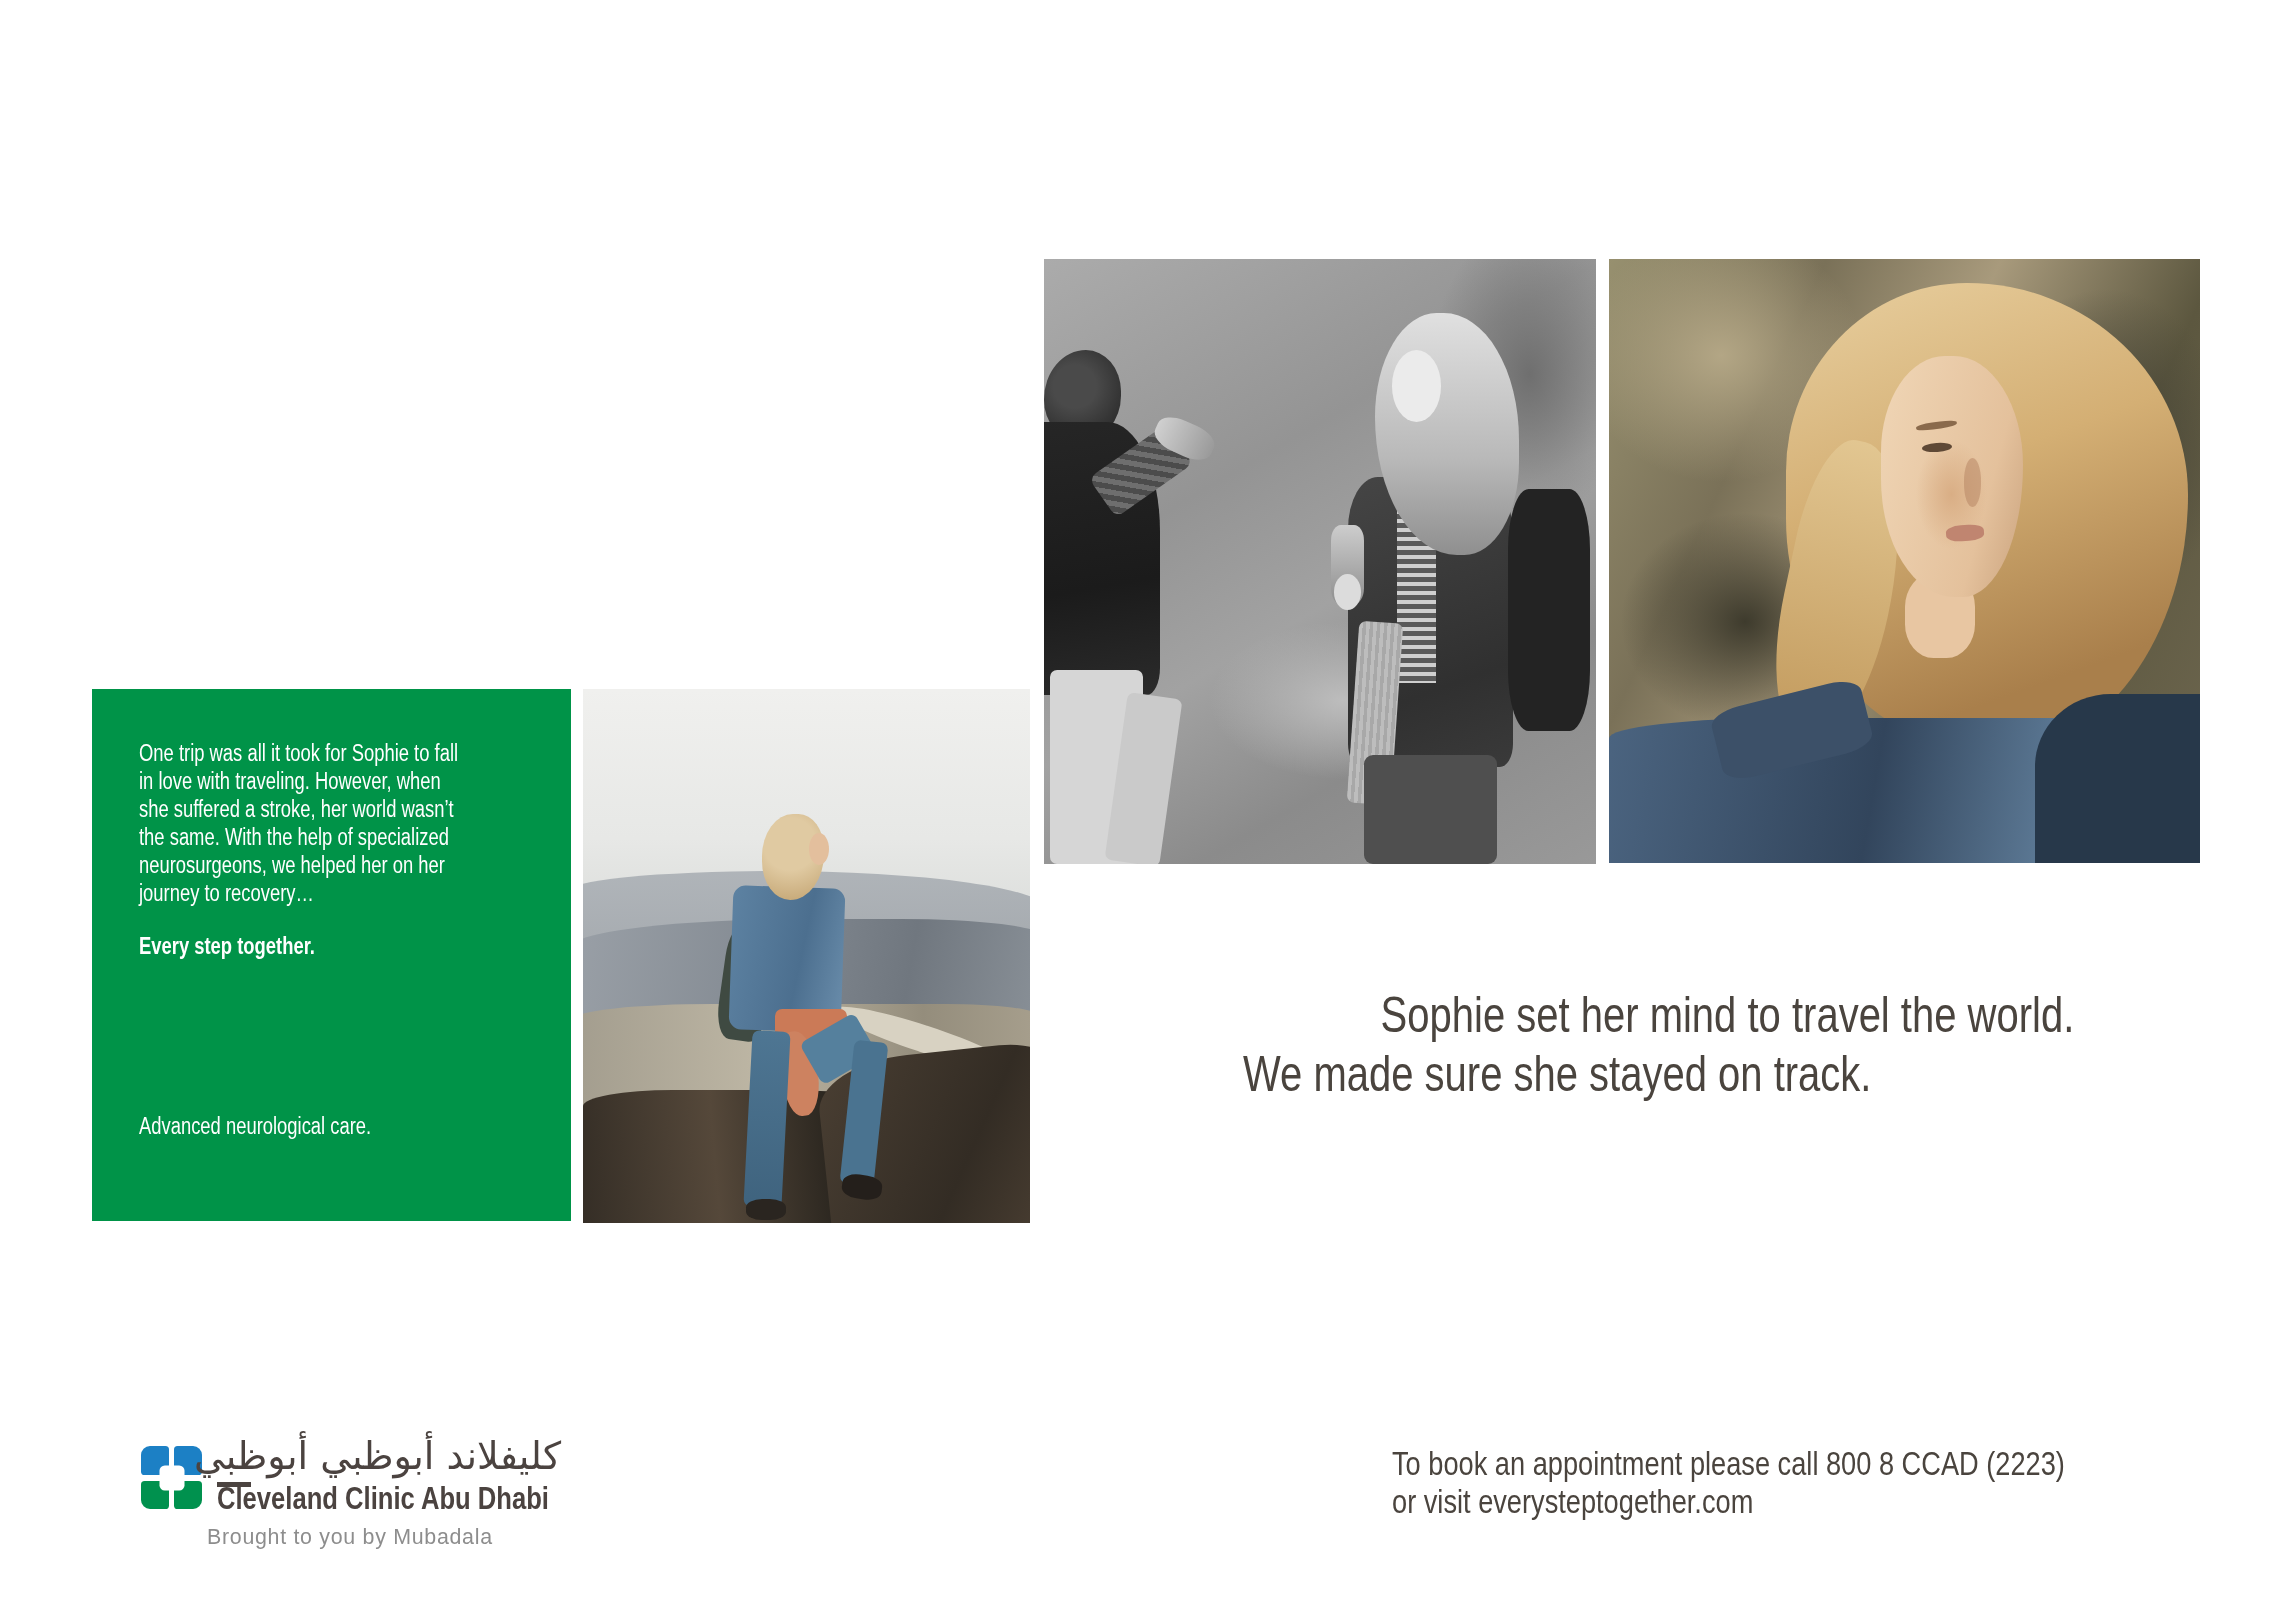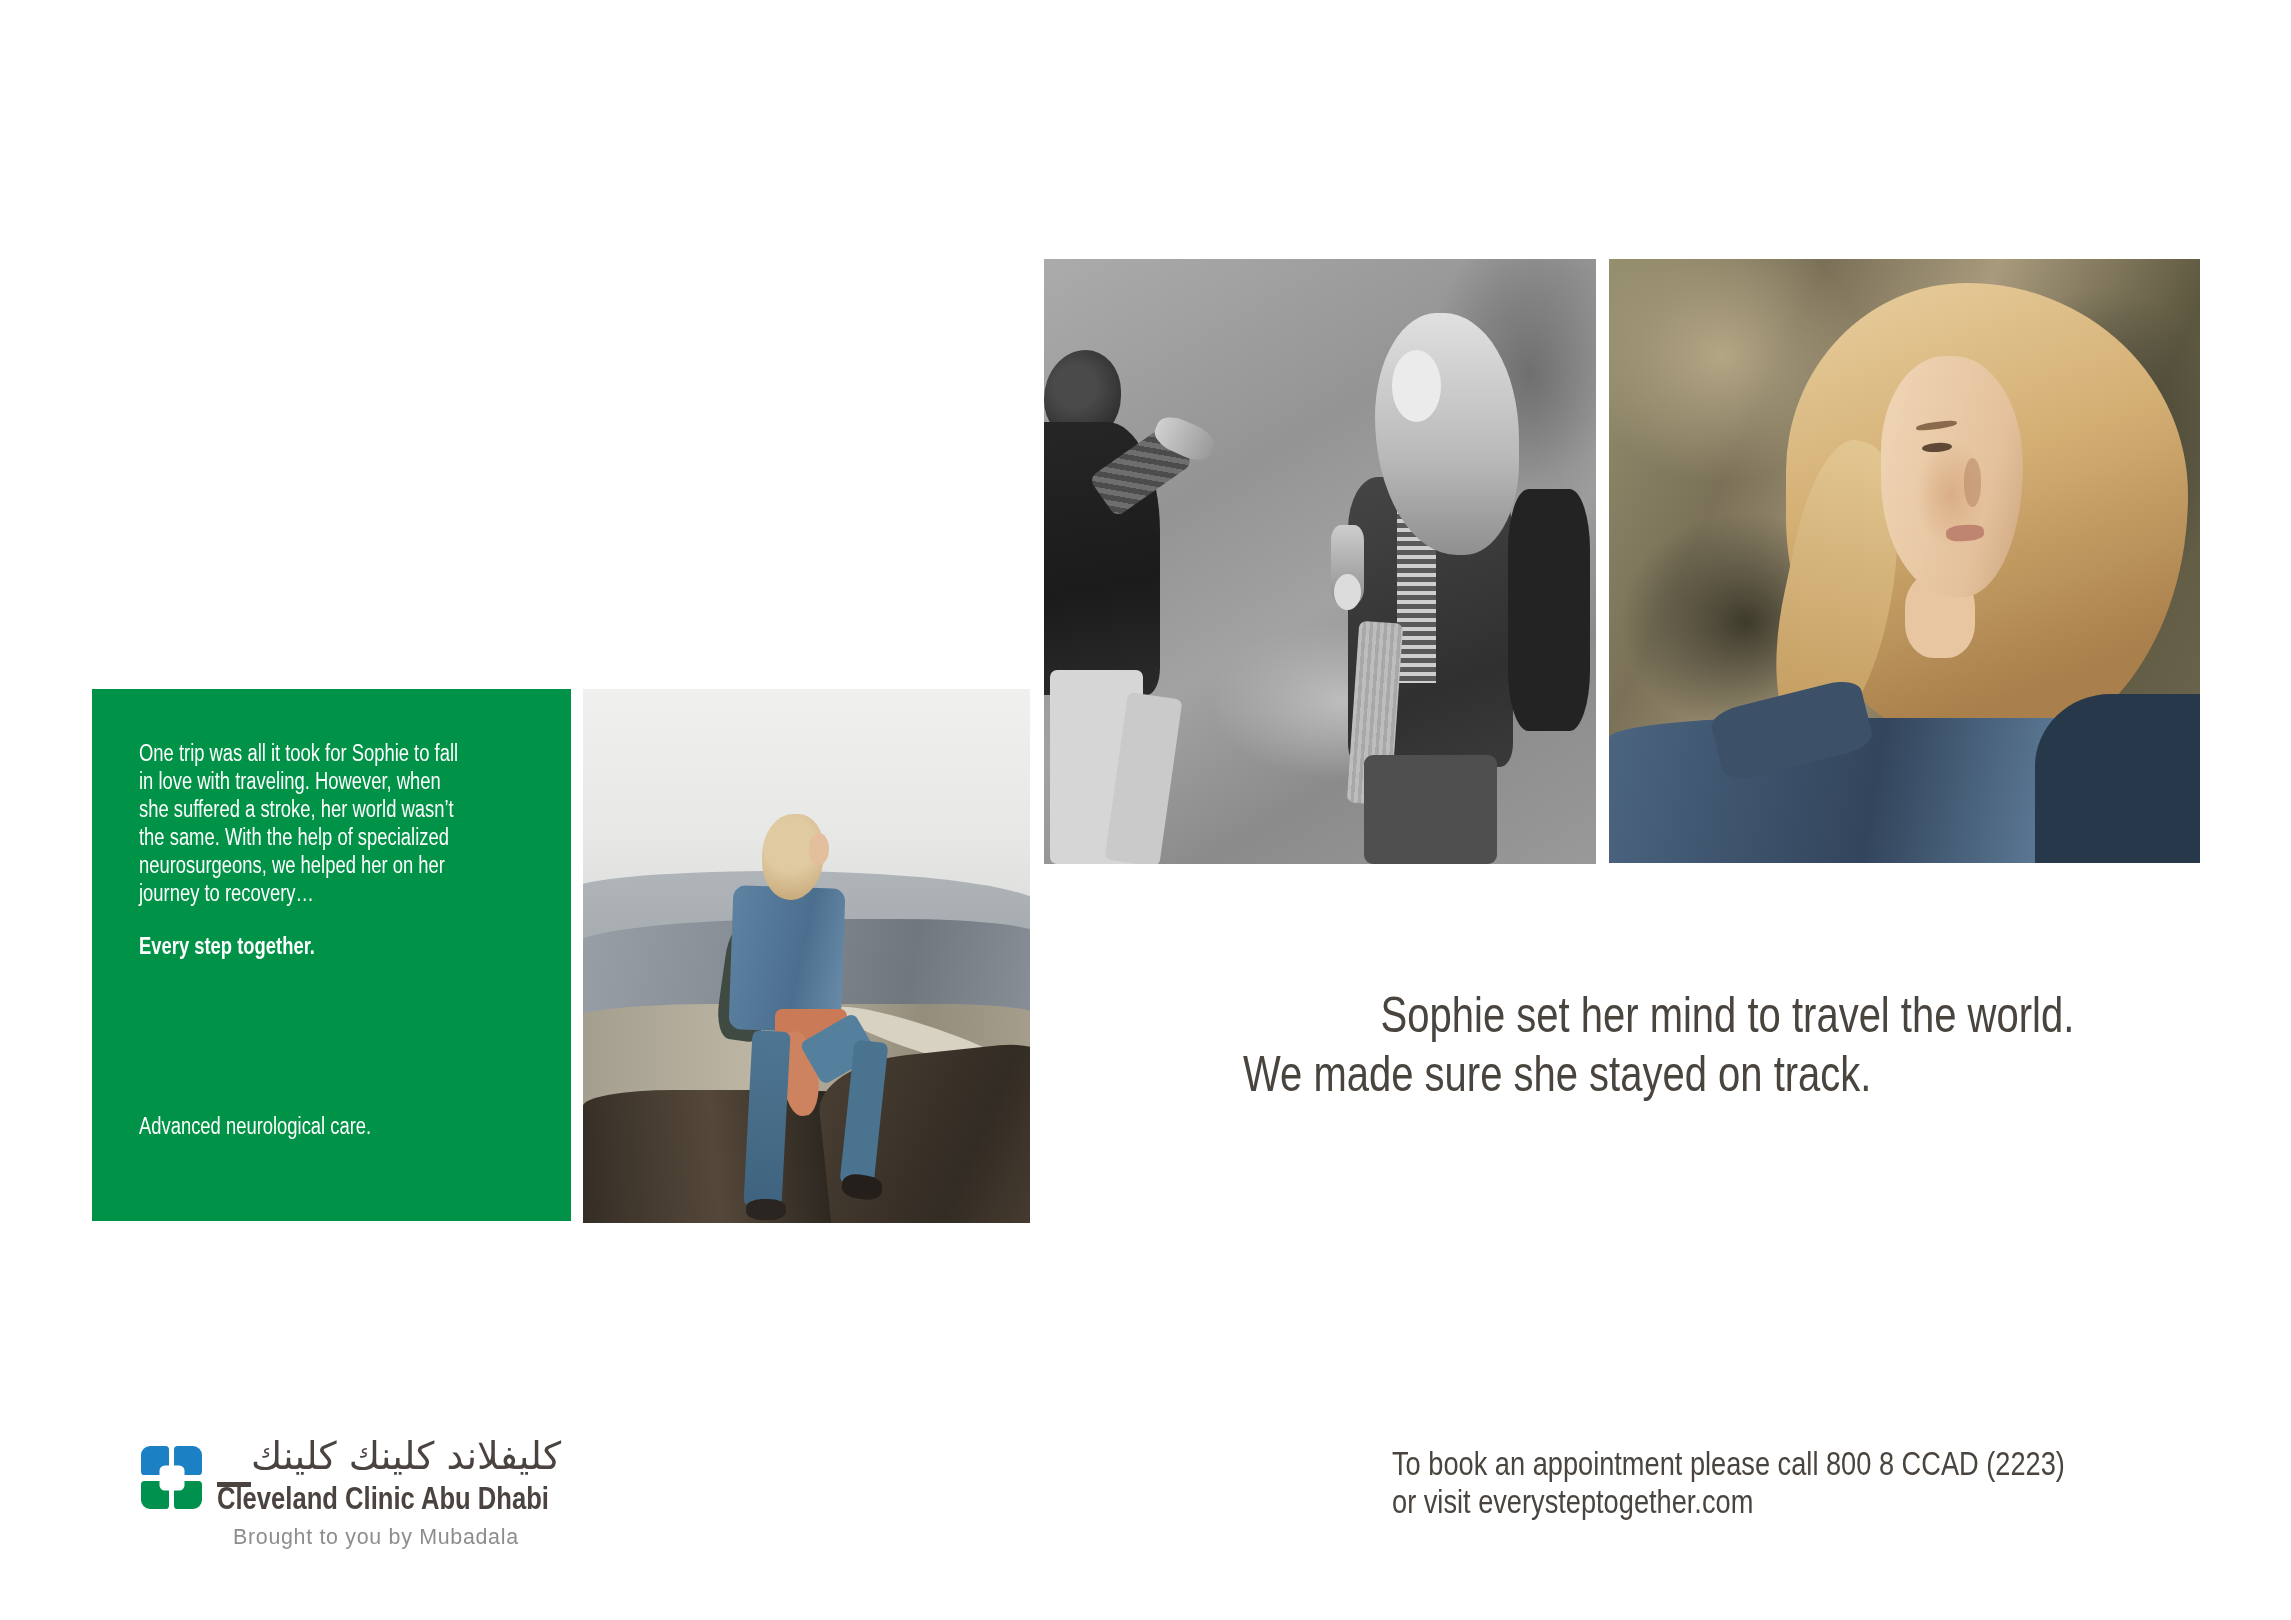--- a/index.html
+++ b/index.html
@@ -96,21 +96,21 @@
   .mq{width:28px;height:28.5px;}
   .m-tl{left:0;top:0;background:#1c80c5;border-radius:9px 3.6px 3.6px 3.6px;}
   .m-tr{right:0;top:0;background:#1c80c5;border-radius:3.6px 9px 3.6px 3.6px;}
   .m-bl{left:0;bottom:0;background:#00914e;border-radius:3.6px 3.6px 3.6px 9px;}
   .m-br{right:0;bottom:0;background:#00914e;border-radius:3.6px 3.6px 9px 3.6px;}
   .m-c{left:50%;top:50%;width:25px;height:25px;background:#ffffff;border-radius:5.3px;transform:translate(-50%,-50%);}
   .arabic{right:1731px;top:1434px;font-size:38px;line-height:45px;color:#4b4340;
           font-family:"DejaVu Sans",sans-serif;direction:rtl;white-space:nowrap;}
   .macron{left:217px;top:1482px;width:34px;height:4.5px;background:#4b4340;}
   .english{left:217px;top:1480px;width:570px;font-size:32px;font-weight:bold;color:#4b4340;white-space:nowrap;}
-  .byline{left:233px;top:1525px;font-size:21.4px;color:#8d8d8d;letter-spacing:0.7px;white-space:nowrap;}
+  .byline{left:207px;top:1525px;font-size:21.4px;color:#8d8d8d;letter-spacing:0.7px;white-space:nowrap;}
 </style>
 </head>
 <body>
 
 <section class="abs story-panel">
   <div class="story-text cond">
     <p class="para">One trip was all it took for Sophie to fall
 in love with traveling. However, when
 she  suffered a stroke, her world wasn’t
 the same. With the help of specialized
@@ -194,17 +194,17 @@
   <span>or visit everysteptogether.com</span>
 </div>
 
 <div class="abs mark">
   <div class="mq m-tl"></div>
   <div class="mq m-tr"></div>
   <div class="mq m-bl"></div>
   <div class="mq m-br"></div>
   <div class="m-c"></div>
 </div>
-<div class="abs arabic">كليفلاند كلينك كلينك</div>
+<div class="abs arabic">كليفلاند أبوظبي أبوظبي</div>
 <div class="abs macron"></div>
 <div class="abs english cond">Cleveland Clinic Abu Dhabi</div>
 <div class="abs byline">Brought to you by Mubadala</div>
 
 
 </body></html>

